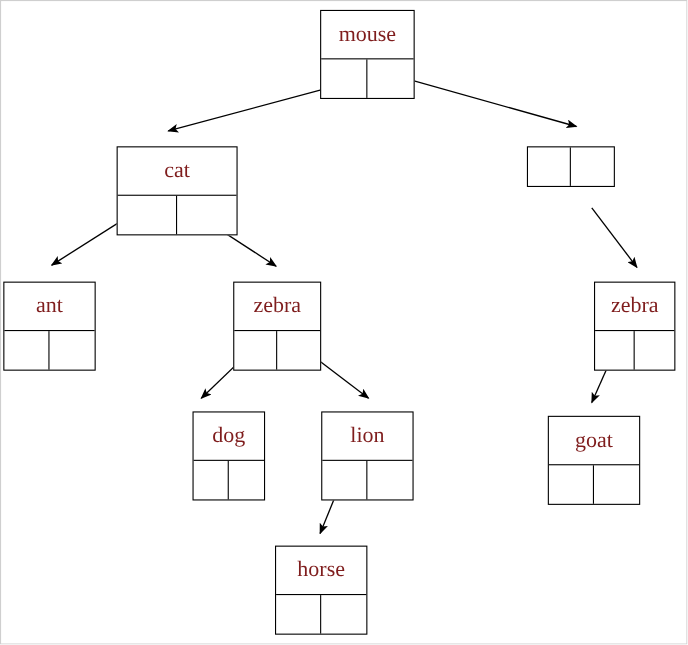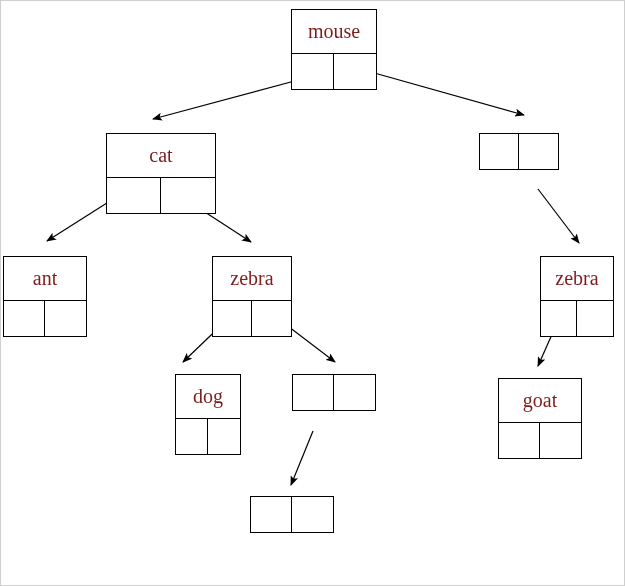--- a/index.html
+++ b/index.html
@@ -128,33 +128,35 @@
         </div>
       </div>
       <div class="node" style="left: 126px; top: 373px; width: 66px; margin-left: 48px;">
         <div class="node-label">dog</div>
         <div class="node-cells">
           <div class="cell left"></div>
           <div class="cell right"></div>
         </div>
       </div>
       <div class="node" style="left: 291px; top: 373px; width: 84px;">
+        <div class="node-label">lion</div>
         <div class="node-cells">
           <div class="cell left"></div>
           <div class="cell right"></div>
         </div>
       </div>
       <div class="node" style="left: 497px; top: 377px; width: 84px;">
         <div class="node-label">goat</div>
         <div class="node-cells">
           <div class="cell left"></div>
           <div class="cell right"></div>
         </div>
       </div>
       <div class="node" style="left: 249px; top: 495px; width: 84px;">
+        <div class="node-label">horse</div>
         <div class="node-cells">
           <div class="cell left"></div>
           <div class="cell right"></div>
         </div>
       </div>
     </div>
 
 </div>
 
 </body></html>

